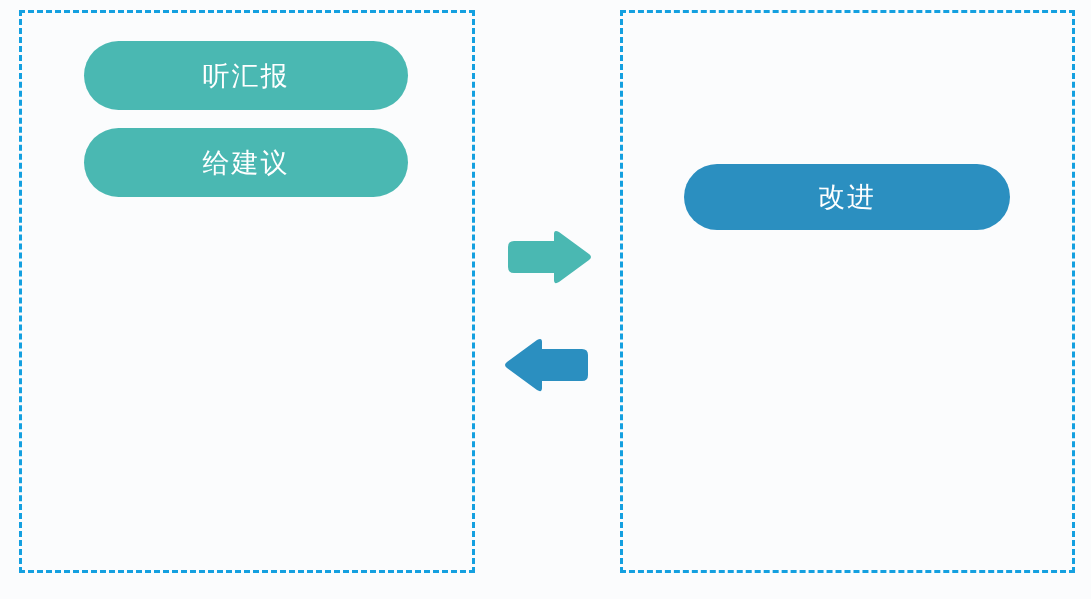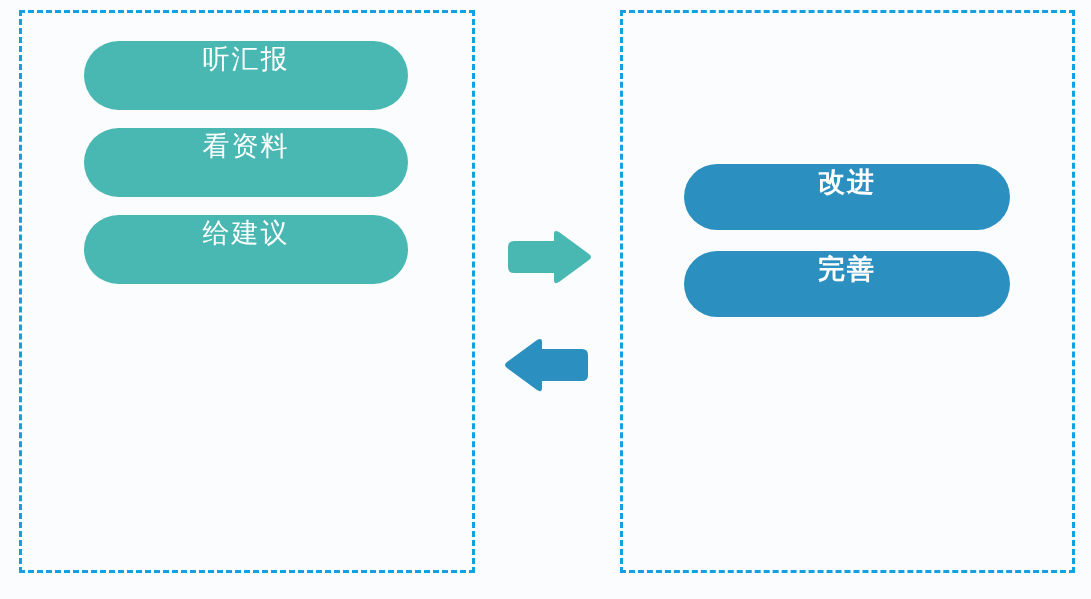--- a/index.html
+++ b/index.html
@@ -57,38 +57,39 @@
   #stack-right {
     left: 684px;
     top: 164px;
     width: 326px;
     gap: 21px;
   }
 
   .pill {
     box-sizing: border-box;
     display: flex;
+    align-items: center;
     justify-content: center;
     color: #ffffff;
     letter-spacing: 2px;
     user-select: none;
   }
   .pill-teal {
     height: 69px;
     background: #4ab8b2;
     border-radius: 35px;
     font-size: 27px;
     font-weight: 400;
   }
   .pill-blue {
     height: 66px;
     background: #2b8fc0;
     border-radius: 33px;
     font-size: 27px;
-    font-weight: 700;
+    font-weight: 400;
   }
 
   
   .arrow {
     position: absolute;
   }
   #arrow-forward {
     left: 504px;
     top: 229px;
     width: 88px;
@@ -111,23 +112,20 @@
 
 <div id="canvas">
 
   <div class="panel" id="panel-left"></div>
 
   <div class="pill-stack" id="stack-left">
     <div class="pill pill-teal">
       <span>听汇报</span>
     </div>
     <div class="pill pill-teal">
-      <span>看资料</span>
-    </div>
-    <div class="pill pill-teal">
       <span>给建议</span>
     </div>
   </div>
 
   <div class="arrow" id="arrow-forward">
     <svg viewBox="0 0 88 56" xmlns="http://www.w3.org/2000/svg" aria-hidden="true">
       <path d="M4 18 Q4 12 10 12 L50 12 L50 5 Q50 0 55 3 L85 25 Q89 28 85 31 L55 53 Q50 56 50 51 L50 44 L10 44 Q4 44 4 38 Z" fill="#4ab8b2"></path>
     </svg>
   </div>
 
@@ -136,18 +134,15 @@
       <path d="M84 18 Q84 12 78 12 L38 12 L38 5 Q38 0 33 3 L3 25 Q-1 28 3 31 L33 53 Q38 56 38 51 L38 44 L78 44 Q84 44 84 38 Z" fill="#2b8fc0"></path>
     </svg>
   </div>
 
   <div class="panel" id="panel-right"></div>
 
   <div class="pill-stack" id="stack-right">
     <div class="pill pill-blue">
       <span>改进</span>
     </div>
-    <div class="pill pill-blue">
-      <span>完善</span>
-    </div>
   </div>
 
 </div>
 
 </body></html>

